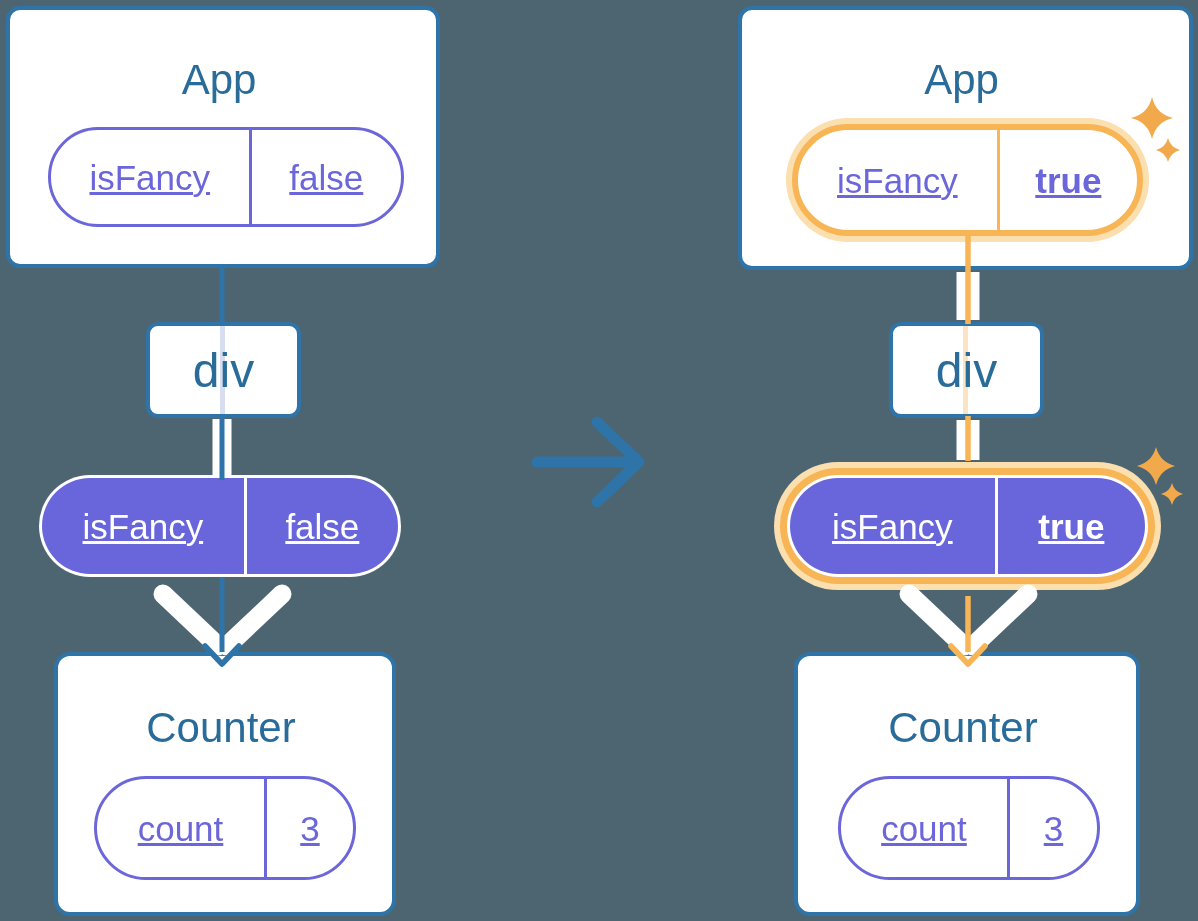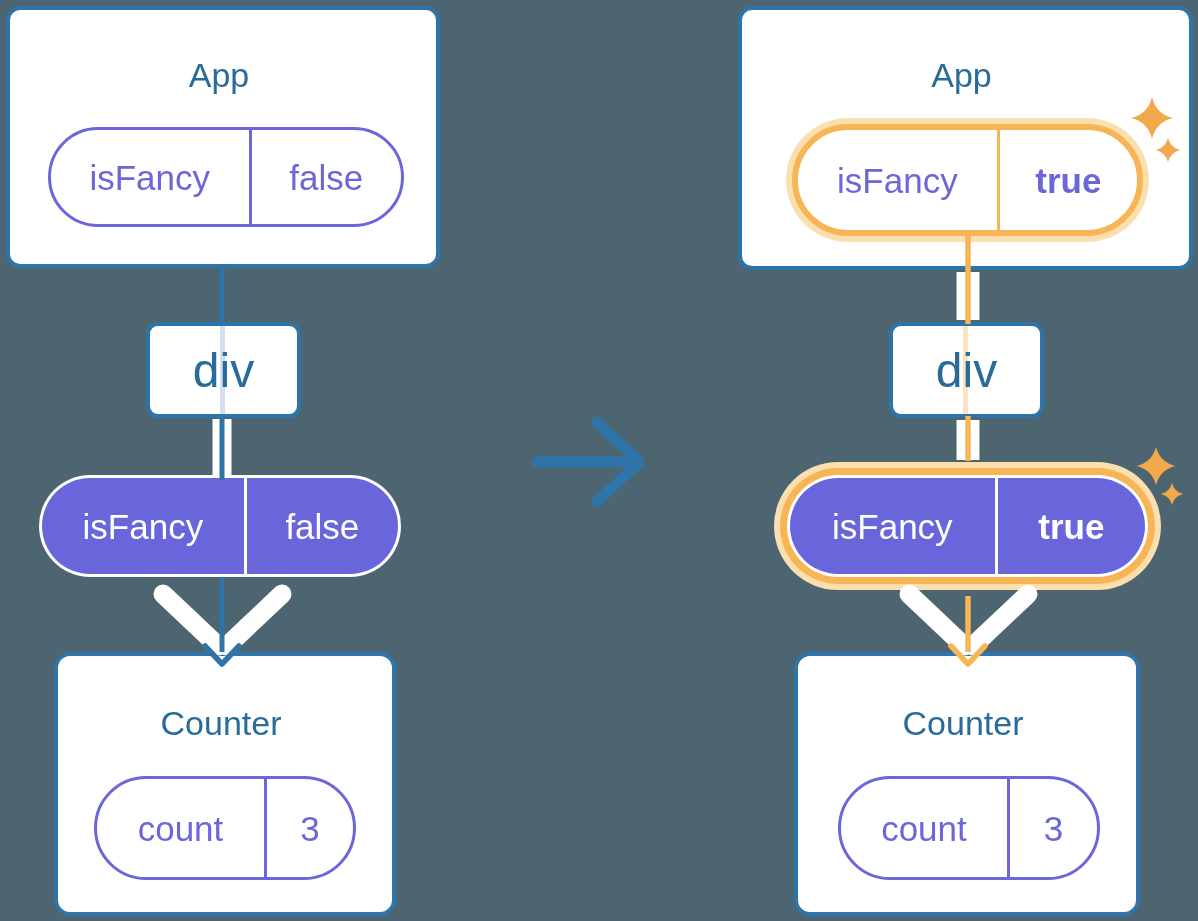--- a/index.html
+++ b/index.html
@@ -3,24 +3,24 @@
 <meta charset="utf-8">
 <style>
   html,body{margin:0;padding:0;}
   body{font-family:"Liberation Sans", sans-serif;}
   .stage{position:relative;width:1198px;height:921px;background:var(--background);overflow:hidden;}
 
   
   .box{position:absolute;box-sizing:border-box;background:var(--panel);
        border:4px solid var(--blue-border);}
   .box-title{position:absolute;left:0;right:8px;text-align:center;
-       font-size:34px;font-weight:500;color:var(--blue-text);line-height:1.15;}
+       font-size:42px;font-weight:500;color:var(--blue-text);line-height:1.15;}
 
   
-  .pill{position:absolute;display:flex;box-sizing:border-box;}
+  .pill{position:absolute;display:flex;box-sizing:border-box;text-decoration:underline;}
   .pill .k,.pill .v{display:flex;align-items:center;justify-content:center;
        box-sizing:border-box;font-size:35px;line-height:1;}
   .p-outline{background:var(--panel);border:3px solid var(--purple);border-radius:60px;color:var(--purple);}
   .p-outline .k{border-right:3px solid var(--purple);}
   .p-solid{background:var(--purple-fill);border-radius:60px;color:#ffffff;
        box-shadow:0 0 0 3px #ffffff;}
   .p-solid .k{border-right:3px solid #ffffff;}
   .p-orange{background:var(--panel);border:6px solid var(--orange);border-radius:70px;
        color:var(--purple);box-shadow:0 0 0 6px var(--orange-light);}
   .p-orange .k{border-right:3px solid var(--orange);}

